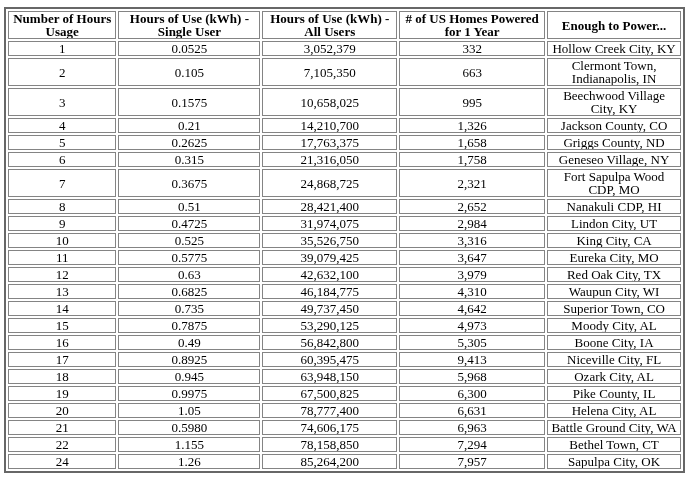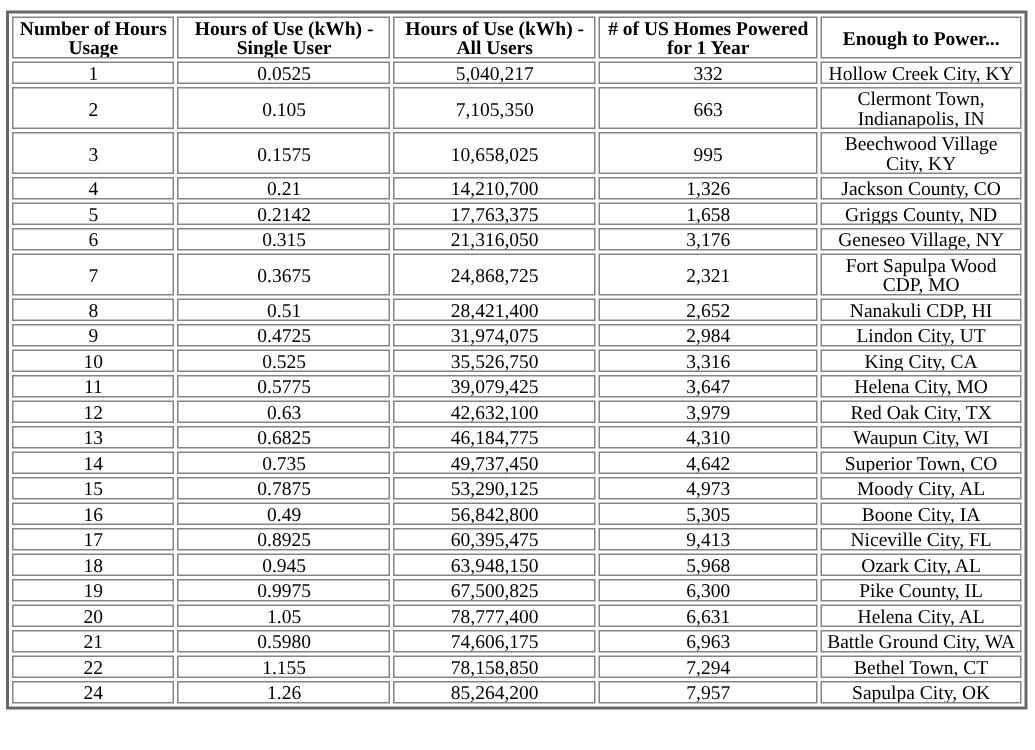--- a/index.html
+++ b/index.html
@@ -53,21 +53,21 @@
         <th>Hours of Use (kWh) - Single User</th>
         <th>Hours of Use (kWh) - All Users</th>
         <th># of US Homes Powered for 1 Year</th>
         <th>Enough to Power...</th>
       </tr>
   </thead>
   <tbody id="table-body">
       <tr>
         <td>1</td>
         <td>0.0525</td>
-        <td>5,040,217</td>
+        <td>3,052,379</td>
         <td>332</td>
         <td>Hollow Creek City, KY</td>
       </tr>
       <tr>
         <td>2</td>
         <td>0.105</td>
         <td>7,105,350</td>
         <td>663</td>
         <td>Clermont Town, Indianapolis, IN</td>
       </tr>
@@ -80,30 +80,30 @@
       </tr>
       <tr>
         <td>4</td>
         <td>0.21</td>
         <td>14,210,700</td>
         <td>1,326</td>
         <td>Jackson County, CO</td>
       </tr>
       <tr>
         <td>5</td>
-        <td>0.2142</td>
+        <td>0.2625</td>
         <td>17,763,375</td>
         <td>1,658</td>
         <td>Griggs County, ND</td>
       </tr>
       <tr>
         <td>6</td>
         <td>0.315</td>
         <td>21,316,050</td>
-        <td>3,176</td>
+        <td>1,758</td>
         <td>Geneseo Village, NY</td>
       </tr>
       <tr>
         <td>7</td>
         <td>0.3675</td>
         <td>24,868,725</td>
         <td>2,321</td>
         <td>Fort Sapulpa Wood CDP, MO</td>
       </tr>
       <tr>
@@ -125,21 +125,21 @@
         <td>0.525</td>
         <td>35,526,750</td>
         <td>3,316</td>
         <td>King City, CA</td>
       </tr>
       <tr>
         <td>11</td>
         <td>0.5775</td>
         <td>39,079,425</td>
         <td>3,647</td>
-        <td>Helena City, MO</td>
+        <td>Eureka City, MO</td>
       </tr>
       <tr>
         <td>12</td>
         <td>0.63</td>
         <td>42,632,100</td>
         <td>3,979</td>
         <td>Red Oak City, TX</td>
       </tr>
       <tr>
         <td>13</td>

